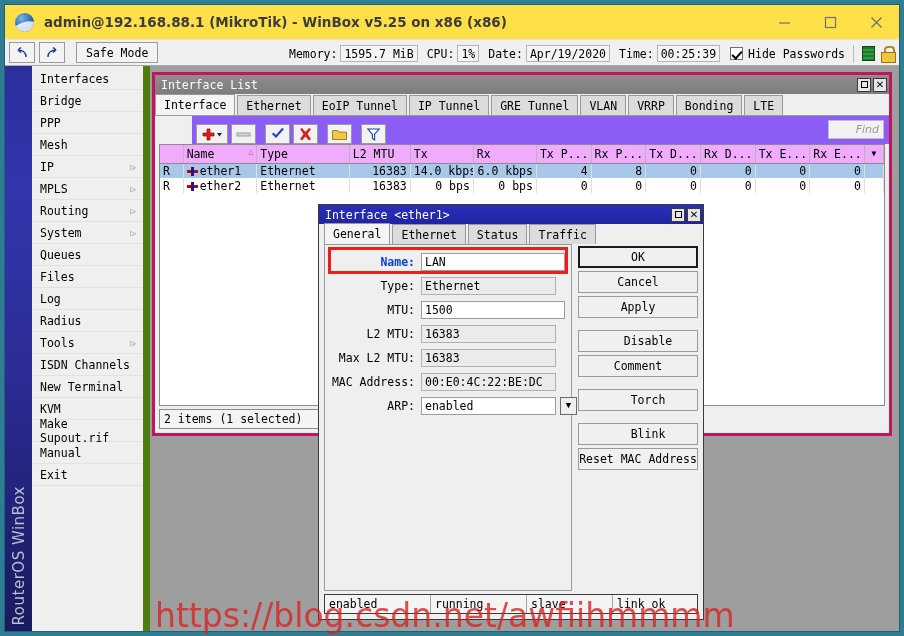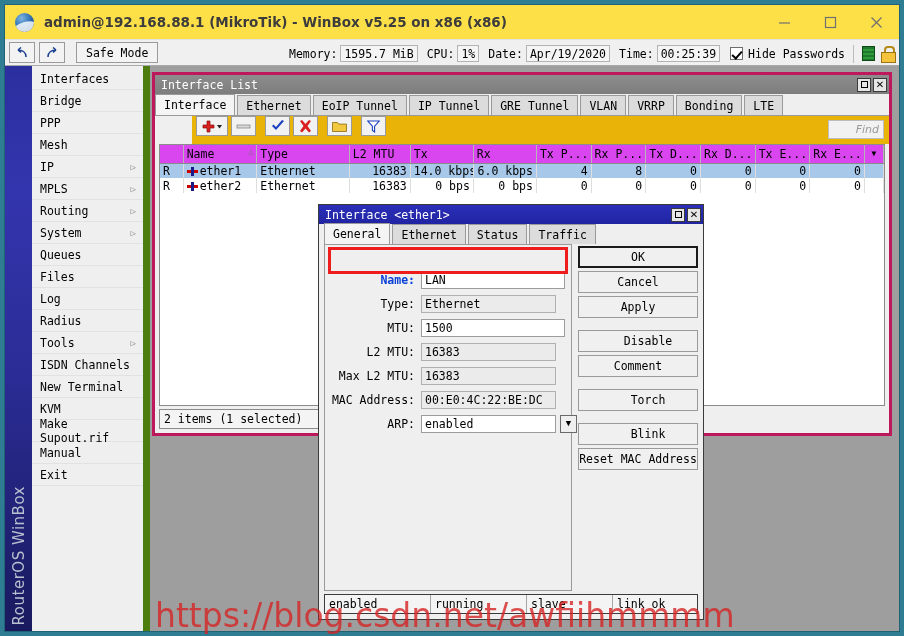--- a/index.html
+++ b/index.html
@@ -286,24 +286,24 @@
     margin-right: 2px;
     color: #000;
   }
   .tab.active {
     background: #f4f4f4;
     height: 21px;
     font-weight: normal;
   }
   #iflist-toolbar {
     height: 28px;
-    display: flex; align-items: flex-start;
+    display: flex; align-items: flex-end;
     padding: 0 4px;
     flex: none;
-    background: #eab308;
+    background: #8b5cf6;
     position: relative;
     margin-left: 37px;
   }
   .iftb {
     width: 25px; height: 20px;
     border: 1px solid #9a9a9a;
     background: #f2f2f2;
     display: flex; align-items: center; justify-content: center;
     margin-right: 3px;
   }
@@ -331,21 +331,21 @@
     overflow: hidden;
     min-height: 0;
   }
   table.iftable {
     width: 100%;
     border-collapse: collapse;
     font-size: 11.5px;
     table-layout: fixed;
   }
   table.iftable th {
-    background: #d946ef;
+    background: #f0abfc;
     border-right: 1px solid #b6b6b6;
     border-bottom: 1px solid #8b8b8b;
     height: 18px;
     font-weight: normal;
     text-align: left;
     padding: 0 3px;
     white-space: nowrap;
     overflow: hidden;
     position: relative;
   }
@@ -427,21 +427,21 @@
     flex: 1;
     display: flex;
     min-height: 0;
     padding: 0 5px;
   }
   #ifdlg-left {
     flex: 1;
     border: 1px solid #9a9a9a;
     border-top: 1px solid #9a9a9a;
     background: #efefef;
-    padding-top: 23px;
+    padding-top: 5px;
     min-width: 0;
     position: relative;
   }
   .field-row {
     display: flex;
     align-items: center;
     height: 23px;
     padding-right: 6px;
     margin-bottom: 1px;
   }

